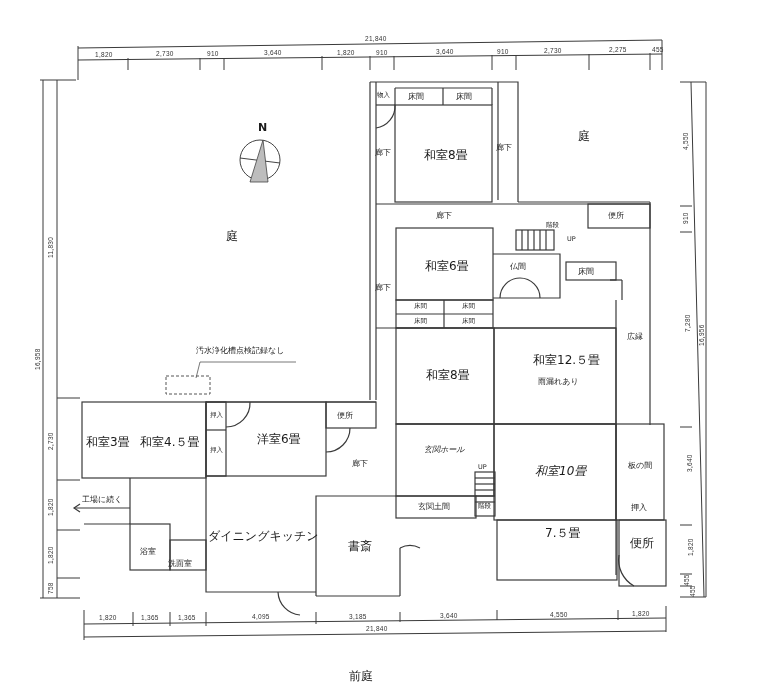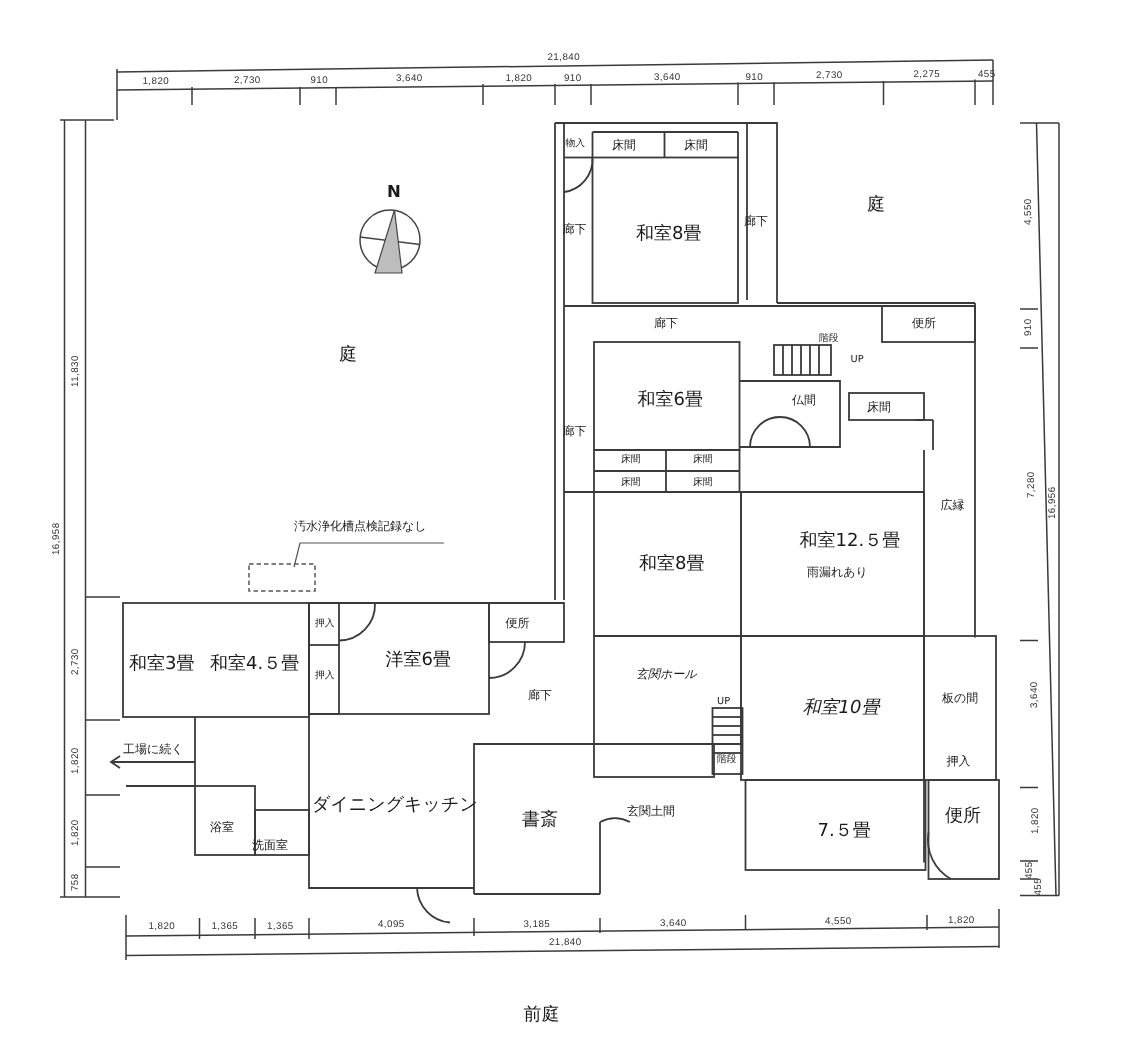--- a/index.html
+++ b/index.html
@@ -187,39 +187,39 @@
 <div class="lbl small" style="left:456px; top:93px;">床間</div>
 <div class="lbl room" style="left:424px; top:149px;">和室8畳</div>
 <div class="lbl small" style="left:375px; top:149px;">廊下</div>
 <div class="lbl small" style="left:496px; top:144px;">廊下</div>
 <div class="lbl small" style="left:436px; top:212px;">廊下</div>
 <div class="lbl tiny" style="left:546px; top:222px;">階段</div>
 <div class="lbl tiny" style="left:567px; top:236px;">UP</div>
 <div class="lbl small" style="left:608px; top:212px;">便所</div>
 <div class="lbl room" style="left:425px; top:260px;">和室6畳</div>
 <div class="lbl small" style="left:375px; top:284px;">廊下</div>
-<div class="lbl small" style="left:510px; top:263px;margin-left:18px;">仏間</div>
+<div class="lbl small" style="left:510px; top:263px;">仏間</div>
 <div class="lbl small" style="left:578px; top:268px;">床間</div>
 <div class="lbl tiny" style="left:414px; top:303px;">床間</div>
 <div class="lbl tiny" style="left:462px; top:303px;">床間</div>
 <div class="lbl tiny" style="left:414px; top:318px;">床間</div>
 <div class="lbl tiny" style="left:462px; top:318px;">床間</div>
 
 <div class="lbl small" style="left:627px; top:333px;">広縁</div>
 <div class="lbl room" style="left:426px; top:369px;">和室8畳</div>
 <div class="lbl room" style="left:533px; top:354px;">和室12.５畳</div>
 <div class="lbl small" style="left:538px; top:378px;">雨漏れあり</div>
 <div class="lbl small" style="left:424px; top:446px;font-style:italic;">玄関ホール</div>
 <div class="lbl tiny" style="left:478px; top:464px;">UP</div>
 <div class="lbl room" style="left:535px; top:465px;font-style:italic;">和室10畳</div>
 <div class="lbl small" style="left:628px; top:462px;">板の間</div>
-<div class="lbl small" style="left:418px; top:503px;margin-top:34px;">玄関土間</div>
+<div class="lbl small" style="left:418px; top:503px;">玄関土間</div>
 <div class="lbl tiny" style="left:478px; top:503px;">階段</div>
 <div class="lbl small" style="left:631px; top:504px;">押入</div>
-<div class="lbl room" style="left:545px; top:547px;text-align:center;">7.５畳</div>
+<div class="lbl room" style="left:545px; top:527px;text-align:center;">7.５畳</div>
 <div class="lbl room" style="left:630px; top:537px;">便所</div>
 
 <div class="lbl room" style="left:348px; top:540px;">書斎</div>
 <div class="lbl room" style="left:208px; top:530px;">ダイニングキッチン</div>
 <div class="lbl small" style="left:352px; top:460px;">廊下</div>
 <div class="lbl small" style="left:337px; top:412px;">便所</div>
 <div class="lbl room" style="left:257px; top:433px;">洋室6畳</div>
 <div class="lbl tiny" style="left:210px; top:412px;">押入</div>
 <div class="lbl tiny" style="left:210px; top:447px;">押入</div>
 <div class="lbl room" style="left:86px; top:436px;">和室3畳</div>

